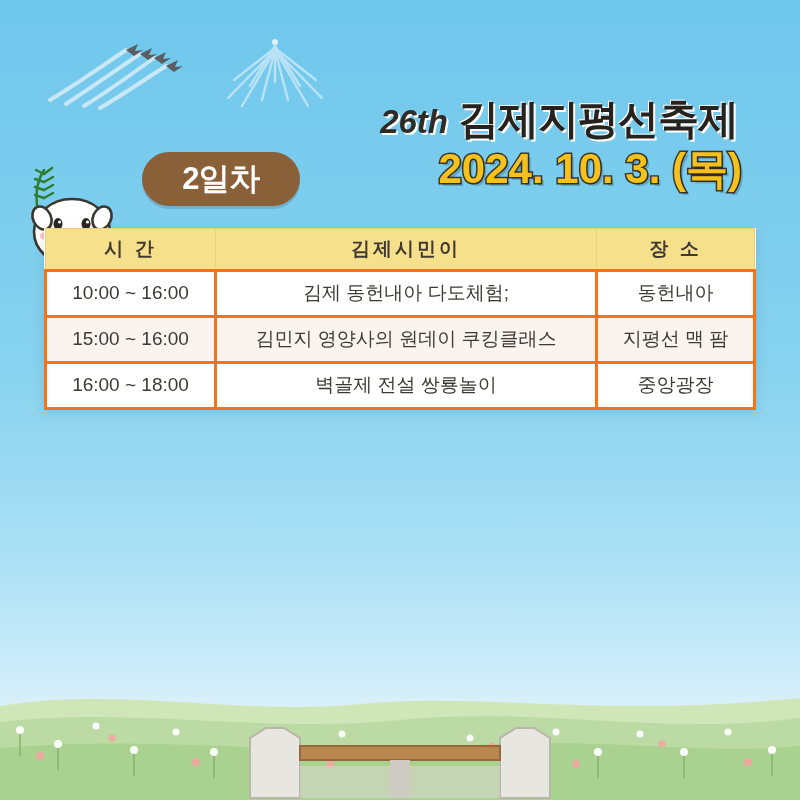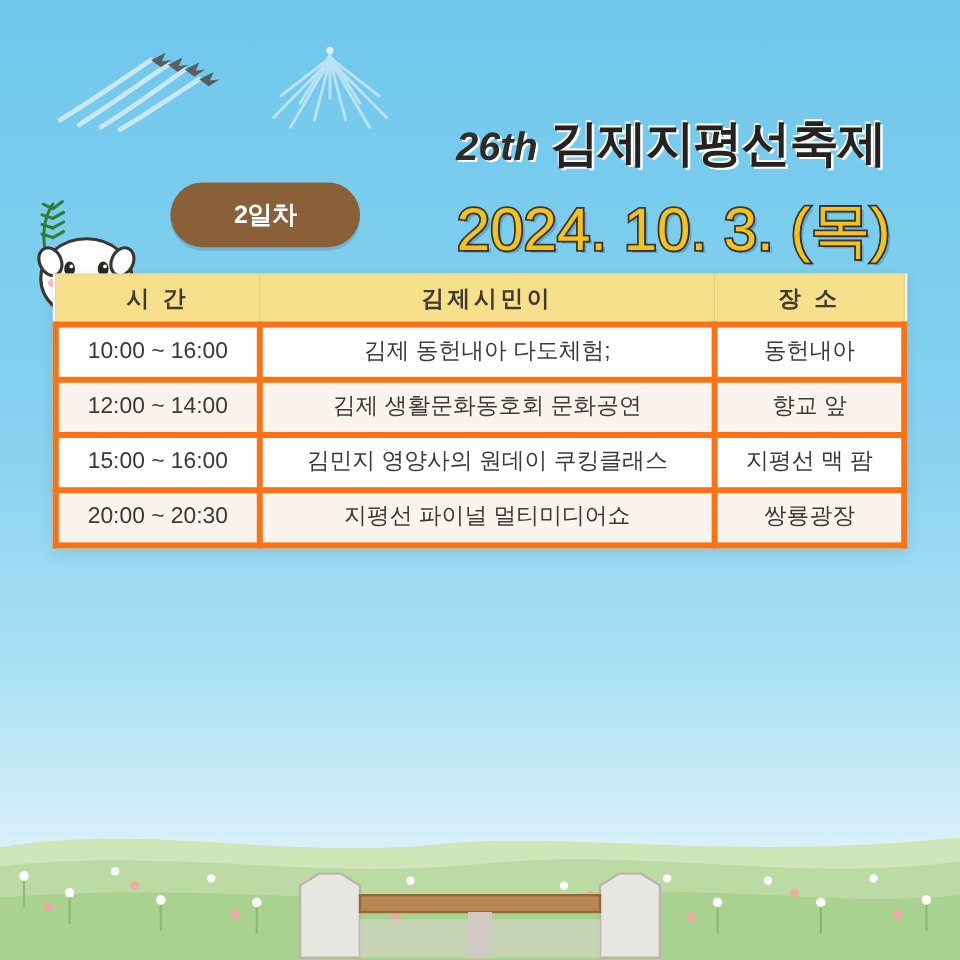--- a/index.html
+++ b/index.html
@@ -49,26 +49,26 @@
 
   .day-badge {
     position: absolute; left: 142px; top: 152px;
     width: 158px; height: 54px;
     background: #8a6038;
     border-radius: 27px;
     box-shadow: 0 3px 0 rgba(0,0,0,.12);
     display: flex; align-items: center; justify-content: center;
   }
   .day-badge span {
-    color: #fff; font-size: 21px; font-weight: bold; letter-spacing: -0.5px;
+    color: #fff; font-size: 31px; font-weight: bold; letter-spacing: -0.5px;
   }
 
   .date-line {
-    position: absolute; right: 58px; top: 158px;
-    font-size: 50px; font-weight: normal;
+    position: absolute; right: 58px; top: 141px;
+    font-size: 42px; font-weight: bold;
     color: #f5c21b;
     letter-spacing: 0px;
     -webkit-text-stroke: 3px #3a3632;
     paint-order: stroke fill;
     text-shadow: 3px 3px 0 rgba(0,0,0,.18);
     white-space: nowrap;
   }
 
   
   .mascot { position: absolute; left: 6px; top: 160px; width: 120px; height: 125px; }
@@ -84,21 +84,21 @@
   .sched th {
     background: #f6e08b;
     color: #403a30;
     font-size: 19px;
     font-weight: bold;
     height: 42px;
     letter-spacing: 3px;
     border: 1px solid #e7d173;
   }
   .sched td {
-    border: 5px solid #f97316;
+    border: 3px solid #f97316;
     text-align: center;
     color: #3c3a36;
     font-size: 19px;
     height: 46px;
     padding: 4px 6px;
     line-height: 1.3;
   }
   .sched tbody tr:nth-child(odd) td { background: #ffffff; }
   .sched tbody tr:nth-child(even) td { background: #fbf4ee; }
   .col-time { width: 170px; }
@@ -180,33 +180,28 @@
         <th class="col-place">장  소</th>
       </tr>
     </thead>
     <tbody>
       <tr>
         <td>10:00 ~ 16:00</td>
         <td>김제 동헌내아 다도체험;</td>
         <td>동헌내아</td>
       </tr>
       <tr>
-        <td>12:00 ~ 14:00</td>
-        <td>김제 생활문화동호회 문화공연</td>
-        <td>향교 앞</td>
-      </tr>
-      <tr>
         <td>15:00 ~ 16:00</td>
         <td>김민지 영양사의 원데이 쿠킹클래스</td>
         <td>지평선 맥 팜</td>
       </tr>
       <tr>
-        <td>20:00 ~ 20:30</td>
-        <td>지평선 파이널 멀티미디어쇼</td>
-        <td>쌍룡광장</td>
+        <td>16:00 ~ 18:00</td>
+        <td>벽골제 전설 쌍룡놀이</td>
+        <td>중앙광장</td>
       </tr>
     </tbody>
   </table>
 
   <svg class="ground" viewBox="0 0 800 140" preserveAspectRatio="none">
     <path d="M0 46 C120 26 240 56 360 44 C480 32 600 58 800 38 L800 140 L0 140 Z" fill="#cfe6b8"></path>
     <path d="M0 62 C140 46 260 74 400 60 C540 46 660 76 800 58 L800 140 L0 140 Z" fill="#bcdba4"></path>
     <path d="M0 88 C160 74 300 98 460 86 C600 76 700 96 800 86 L800 140 L0 140 Z" fill="#a9d18f"></path>
     <g fill="#ffffff" opacity=".95">
       <circle cx="20" cy="70" r="4"></circle>

